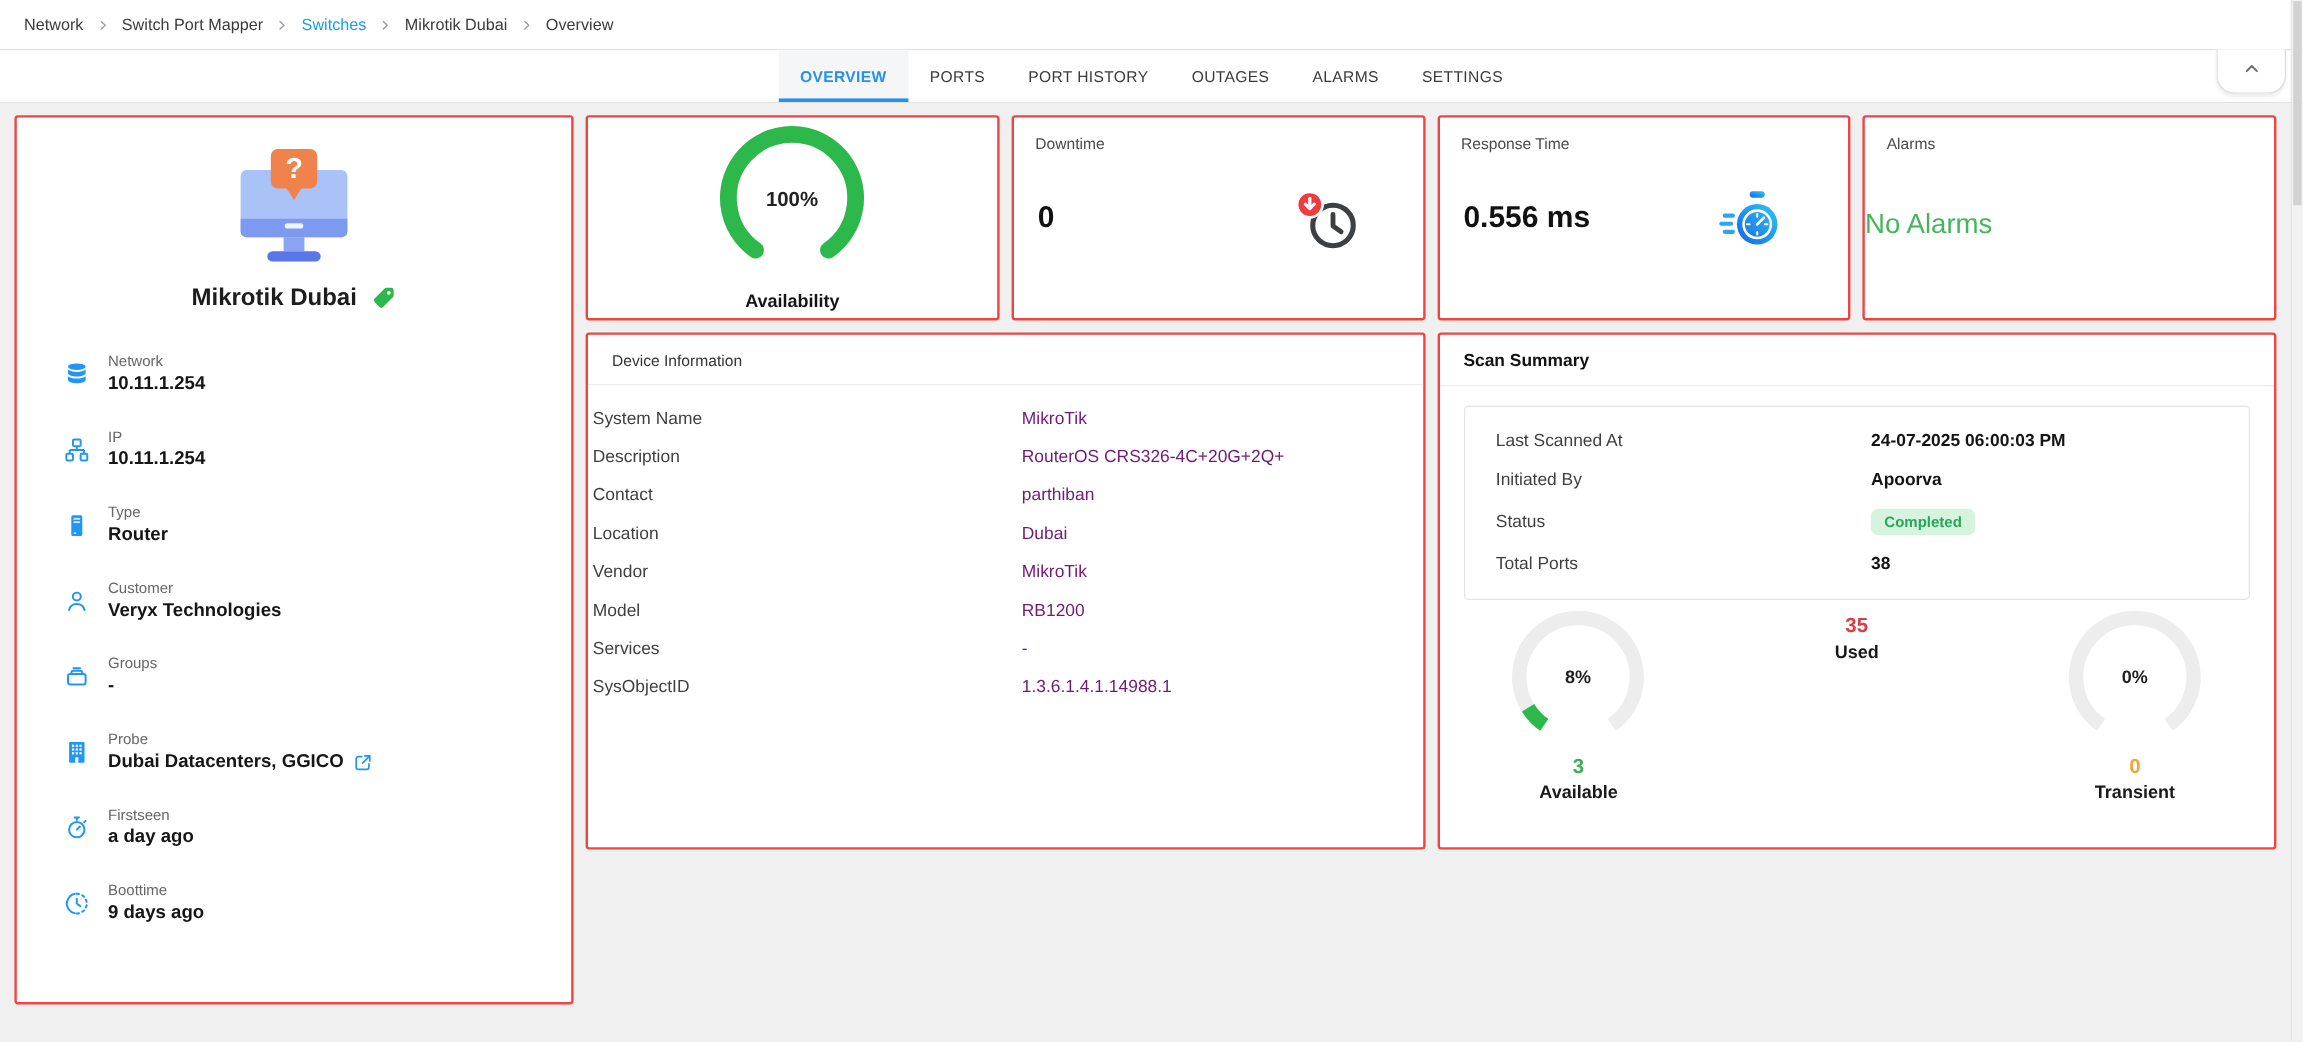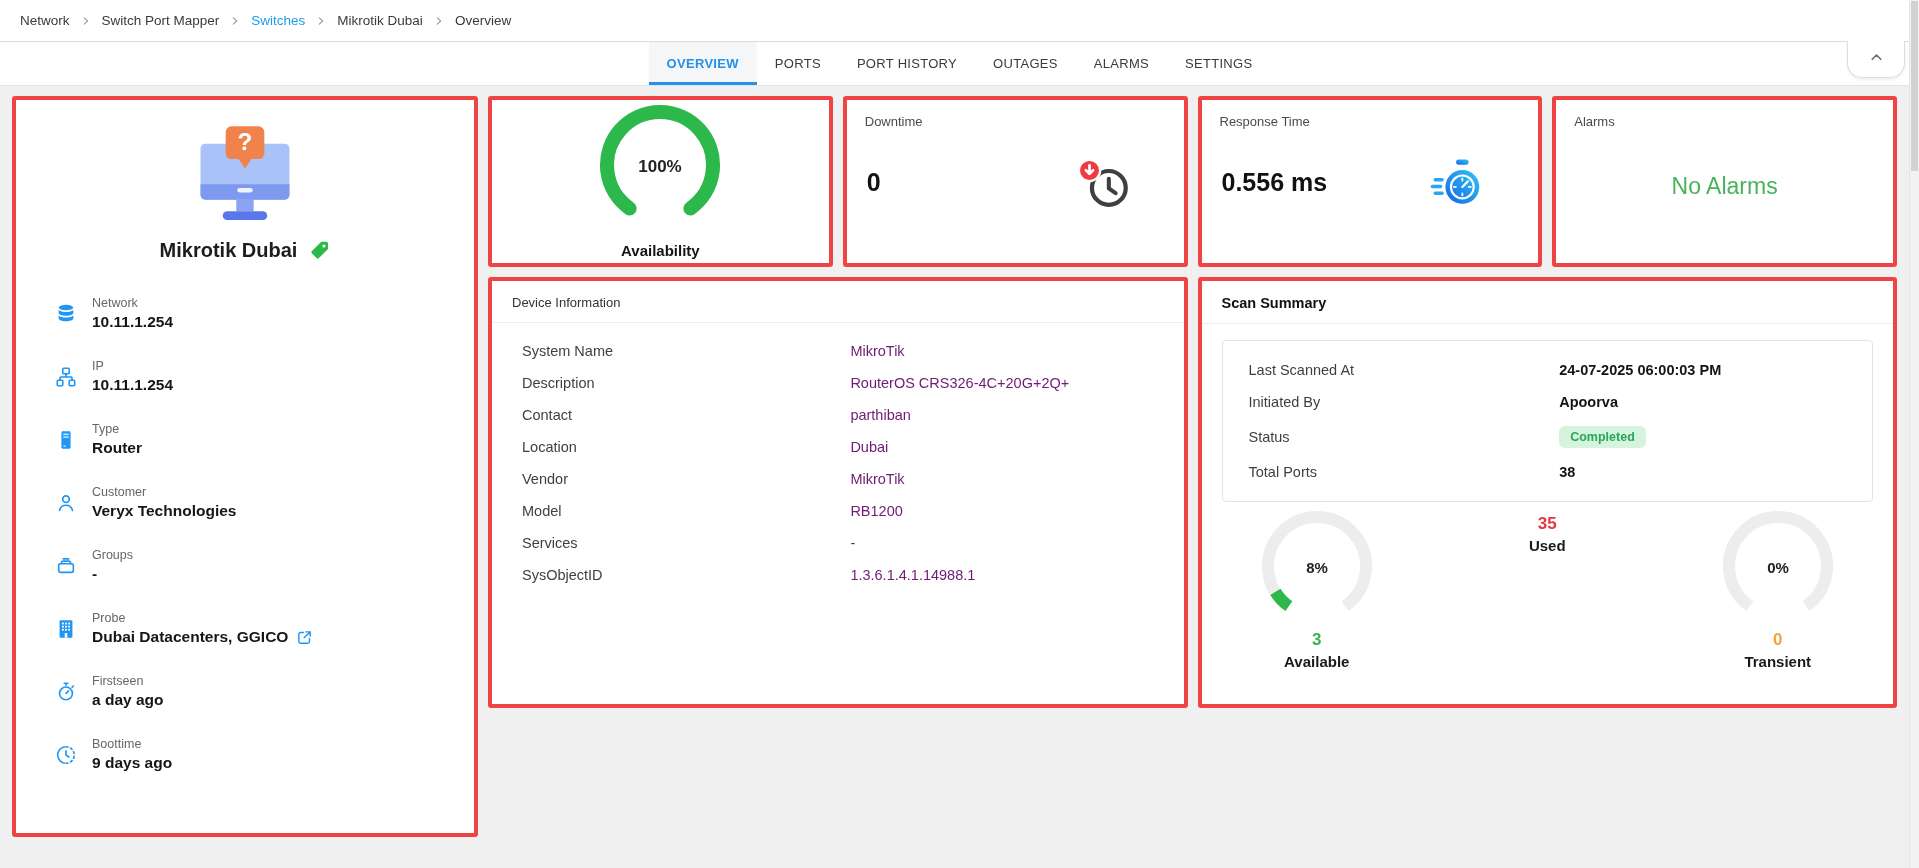--- a/index.html
+++ b/index.html
@@ -30,21 +30,21 @@
   }
   .tab.active { color:#2591e9; background:#f5f6f7; border-bottom-color:#2591e9; font-weight:bold; }
   .collapse-btn {
     position:absolute; right:14px; top:-1px; width:58px; height:37px;
     background:#fff; border:1px solid #ddd; border-top:none; border-radius:0 0 15px 15px;
     display:flex; align-items:center; justify-content:center; cursor:pointer;
     box-shadow:0 2px 3px rgba(0,0,0,.07);
   }
   
   .content { display:flex; gap:10px; padding:10px 12px; align-items:flex-start; width:1909px; }
-  .card { background:#fff; border:4px solid #ef4444; border-radius:3px; }
+  .card { background:#fff; border:2px solid #ef4444; border-radius:3px; }
   
   .device-panel { width:466px; min-width:466px; height:741px; padding-top:26px; }
   .device-icon-wrap { display:flex; justify-content:center; }
   .device-name-row {
     display:flex; justify-content:center; align-items:center; gap:12px;
     margin-top:12px; font-size:20px; font-weight:bold; color:#1d1d1d;
   }
   .tag-btn { display:flex; cursor:pointer; }
   .attr-list { margin-top:20px; padding-left:38px; }
   .attr-row { display:flex; gap:14px; padding:14px 0; align-items:flex-start; }
@@ -59,29 +59,29 @@
   .stat-label { font-size:13px; color:#4a4a4a; }
   .stat-value {
     position:absolute; left:20px; top:50%; transform:translateY(-50%);
     font-size:25px; font-weight:bold; color:#111;
   }
   .stat-icon { position:absolute; right:52px; top:52%; transform:translateY(-50%); display:flex; }
   .availability-card { display:flex; flex-direction:column; align-items:center; justify-content:center; gap:12px; }
   .availability-label { font-size:15px; font-weight:bold; color:#151515; }
   .no-alarms {
     position:absolute; left:0; right:0; top:53%; transform:translateY(-50%);
-    text-align:center; font-size:23px; color:#47b45c;
+    font-size:23px; color:#47b45c;
   }
   
   .detail-row { display:flex; gap:10px; height:431px; }
   .detail-card { flex:1; overflow:hidden; }
   .card-header { padding:14px 20px 12px; font-size:13px; color:#333; border-bottom:1px solid #ececec; }
   .scan-summary .card-header { font-weight:bold; font-size:14.5px; color:#111; }
   .info-rows { padding:12px 0; }
-  .info-row { display:flex; padding:8px 30px; font-size:14.5px; align-items:center; }
+  .info-row { display:flex; padding:8px 4px; font-size:14.5px; align-items:center; }
   .info-label { width:52%; color:#3f3f3f; }
   .info-value { font-weight:normal; color:#701a75; }
   .scan-box { margin:16px 20px 0; border:1px solid #e3e3e3; border-radius:4px; padding:13px 26px; }
   .scan-row { display:flex; align-items:center; padding:8px 0; font-size:14.5px; min-height:19px; }
   .scan-label { width:52%; color:#3f3f3f; }
   .scan-value { font-weight:bold; color:#141414; }
   .scan-value.badge { background:#d5f3dd; color:#27a75a; font-size:12.5px; padding:4px 11px; border-radius:6px; }
   .gauges-row { display:flex; margin-top:8px; }
   .gauge-block { flex:1; display:flex; flex-direction:column; align-items:center; }
   .gauge-value { font-size:17px; font-weight:bold; margin-top:4px; }

